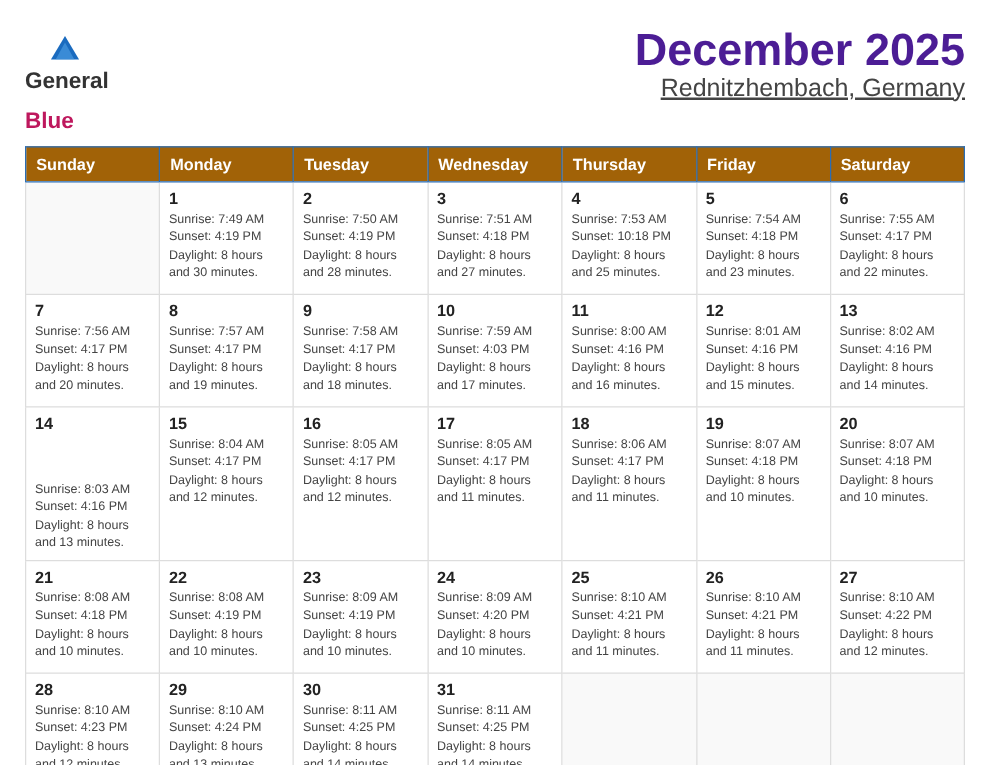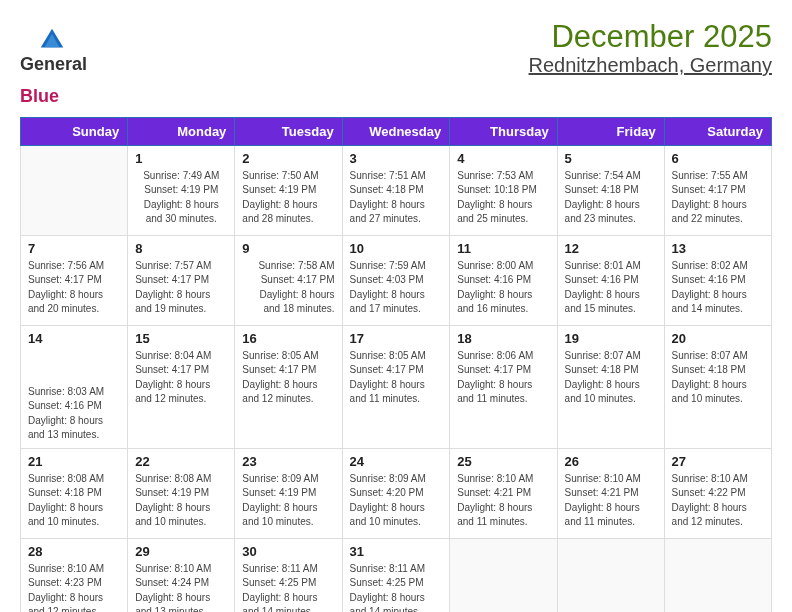--- a/index.html
+++ b/index.html
@@ -31,39 +31,39 @@
     .logo-text .blue { color: #be185d; margin-top: 12px; }
     .logo-icon {
       width: 30px;
       height: 30px;
       margin-right: 4px;
     }
     .title-block {
       text-align: right;
     }
     .month-title {
-      font-size: 31px;
-      font-weight: normal;
-      color: #4d7c0f;
+      font-size: 36px;
+      font-weight: bold;
+      color: #4c1d95;
       line-height: 1.1;
     }
     .location {
       font-size: 20px;
       color: #444;
       text-decoration: underline;
     }
     .calendar {
       width: 100%;
       border-collapse: collapse;
       border: 1px solid #ccc;
     }
     .calendar th {
-      background-color: #6d28d9;
+      background-color: #a16207;
       color: #fff;
-      text-align: right;
+      text-align: left;
       padding: 6px 8px;
       font-size: 13px;
       border: 1px solid #2a6db5;
     }
     .calendar td {
       width: 108px;
       vertical-align: top;
       padding: 5px 7px;
       border: 1px solid #ddd;
       font-size: 10.5px;
@@ -116,21 +116,21 @@
         <th>Thursday</th>
         <th>Friday</th>
         <th>Saturday</th>
       </tr>
   </thead>
   <tbody id="calendar-body">
   <tr>
         <td class="empty-cell"></td>
         <td>
           <span class="day-num">1</span>
-          <div class="day-info" style="white-space: pre-line; text-align: center;">Sunrise: 7:49 AM
+          <div class="day-info" style="white-space: pre-line;">Sunrise: 7:49 AM
 Sunset: 4:19 PM
 Daylight: 8 hours
 and 30 minutes.</div>
         </td>
         <td>
           <span class="day-num">2</span>
           <div class="day-info" style="white-space: pre-line;">Sunrise: 7:50 AM
 Sunset: 4:19 PM
 Daylight: 8 hours
 and 28 minutes.</div>
@@ -174,21 +174,21 @@
         </td>
         <td>
           <span class="day-num">8</span>
           <div class="day-info" style="white-space: pre-line;">Sunrise: 7:57 AM
 Sunset: 4:17 PM
 Daylight: 8 hours
 and 19 minutes.</div>
         </td>
         <td>
           <span class="day-num">9</span>
-          <div class="day-info" style="white-space: pre-line; text-align: right;">Sunrise: 7:58 AM
+          <div class="day-info" style="white-space: pre-line;">Sunrise: 7:58 AM
 Sunset: 4:17 PM
 Daylight: 8 hours
 and 18 minutes.</div>
         </td>
         <td>
           <span class="day-num">10</span>
           <div class="day-info" style="white-space: pre-line;">Sunrise: 7:59 AM
 Sunset: 4:03 PM
 Daylight: 8 hours
 and 17 minutes.</div>

